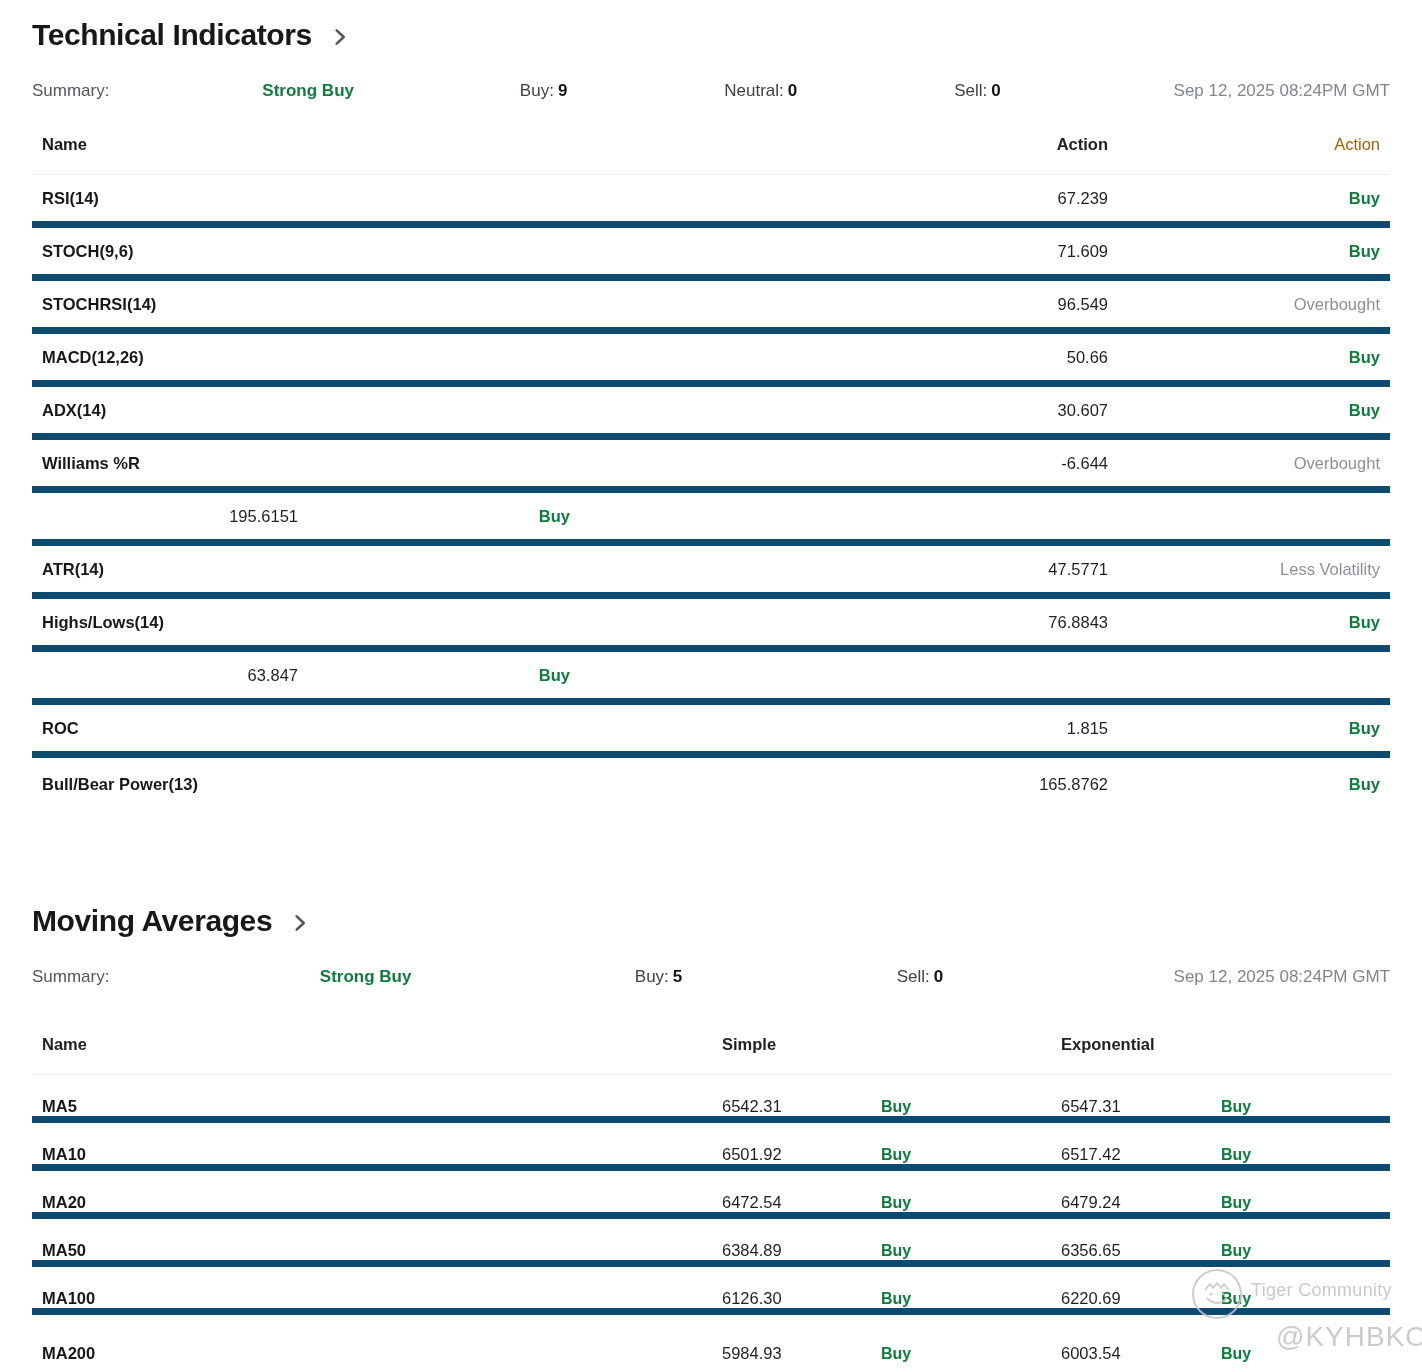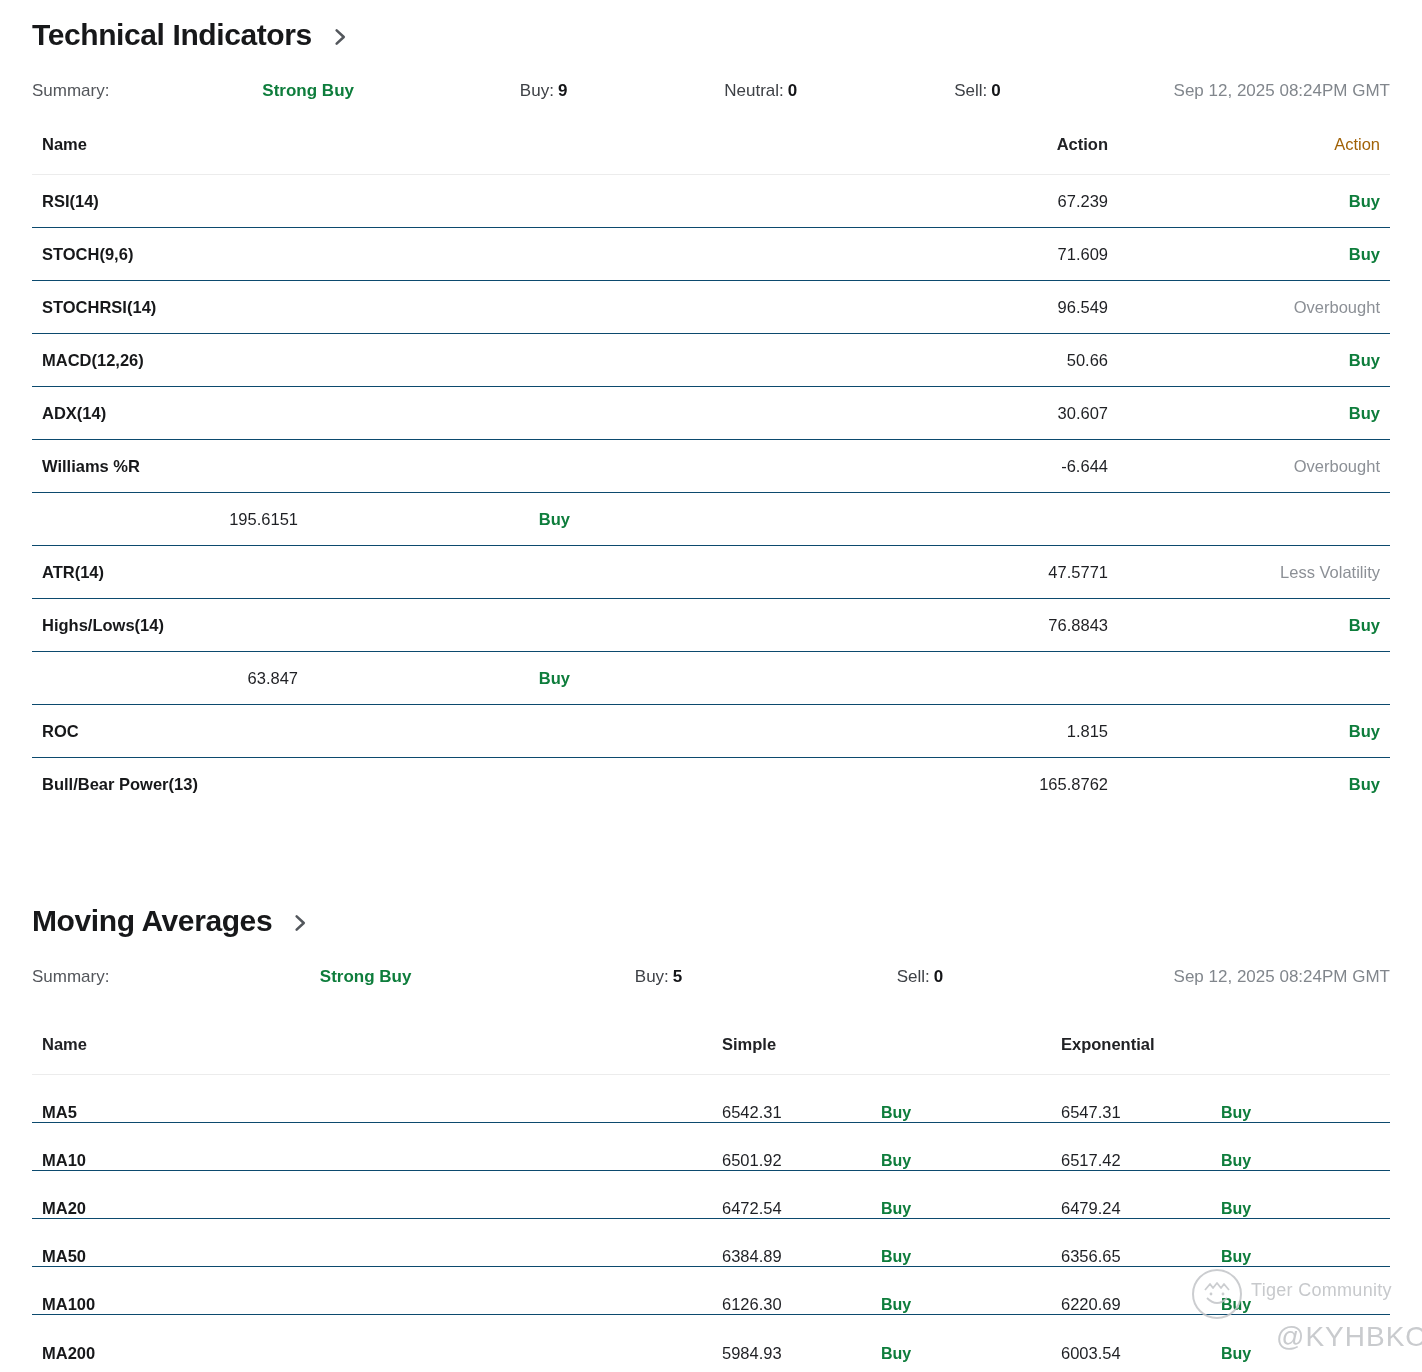--- a/index.html
+++ b/index.html
@@ -33,21 +33,21 @@
   .sum-count { font-weight: 700; color: #141518; margin-left: 4px; }
   .sum-time { margin-left: 33px; color: #81868c; }
 
   
   .thead {
     display: flex; align-items: center; height: 60px; margin-top: 14px;
     border-bottom: 1px solid #ececec;
     font-size: 16.5px; font-weight: 600; color: #212225;
   }
   .thead--ma { margin-top: 28px; }
-  .row { display: flex; align-items: center; border-bottom: 1px solid #0c4a6e; }
+  .row { display: flex; align-items: center; border-bottom: 7px solid #0c4a6e; }
   .ti-row { height: 53px; }
   .ma-row { height: 48px; align-items: flex-end; }
   #ti-rows .row:last-child, #ma-rows .row:last-child { border-bottom: none; }
 
   .cell-name { padding-left: 10px; font-weight: 700; font-size: 16.5px; color: #17181a; }
   .ti-name { flex: 1; }
   .ti-value { width: 276px; text-align: right; padding-right: 10px; font-size: 16.5px; font-weight: 400; color: #1f2024; }
   .ti-action { width: 272px; text-align: right; padding-right: 10px; font-size: 16.5px; }
   .act-buy { color: #0e7d3c; font-weight: 700; }
   .act-muted { color: #8c9096; font-weight: 500; }

